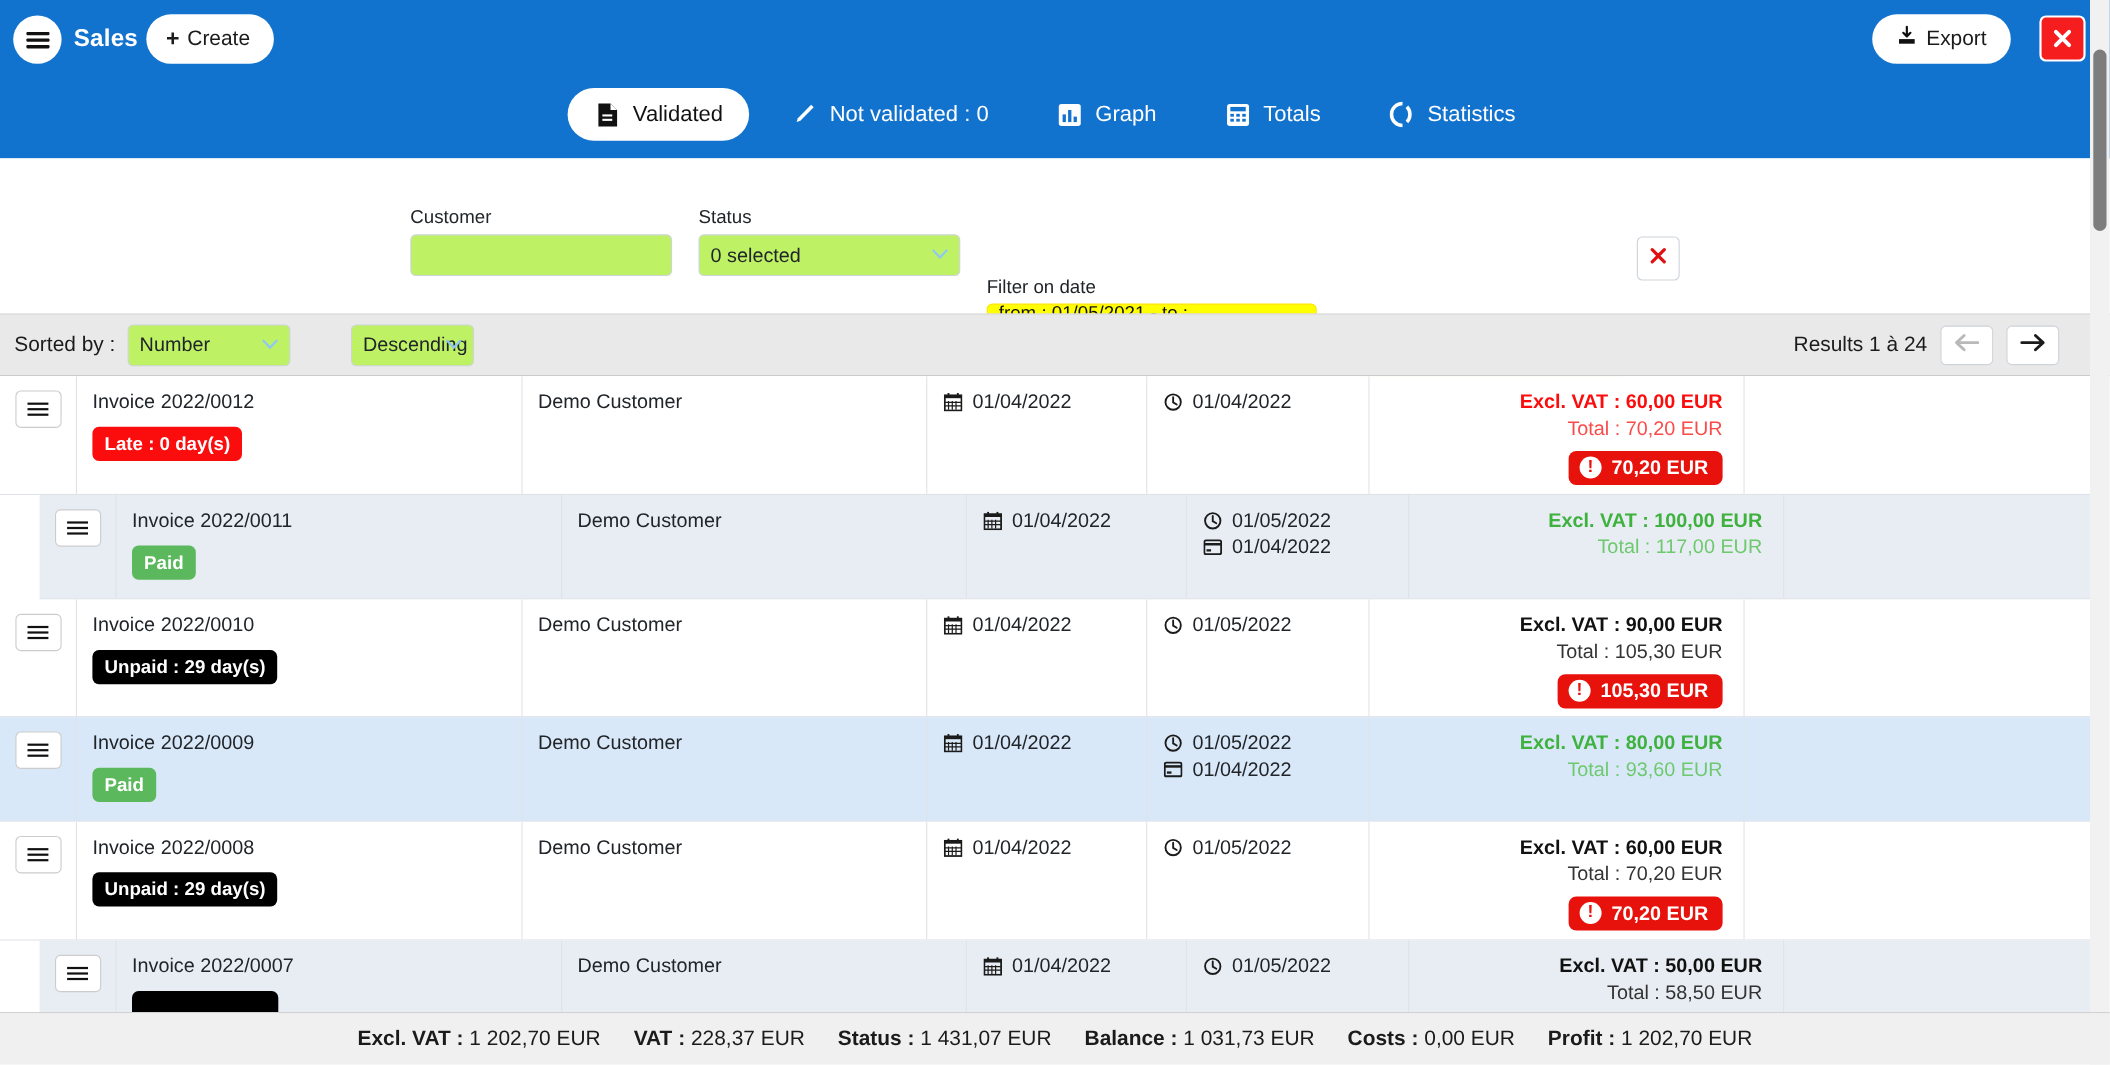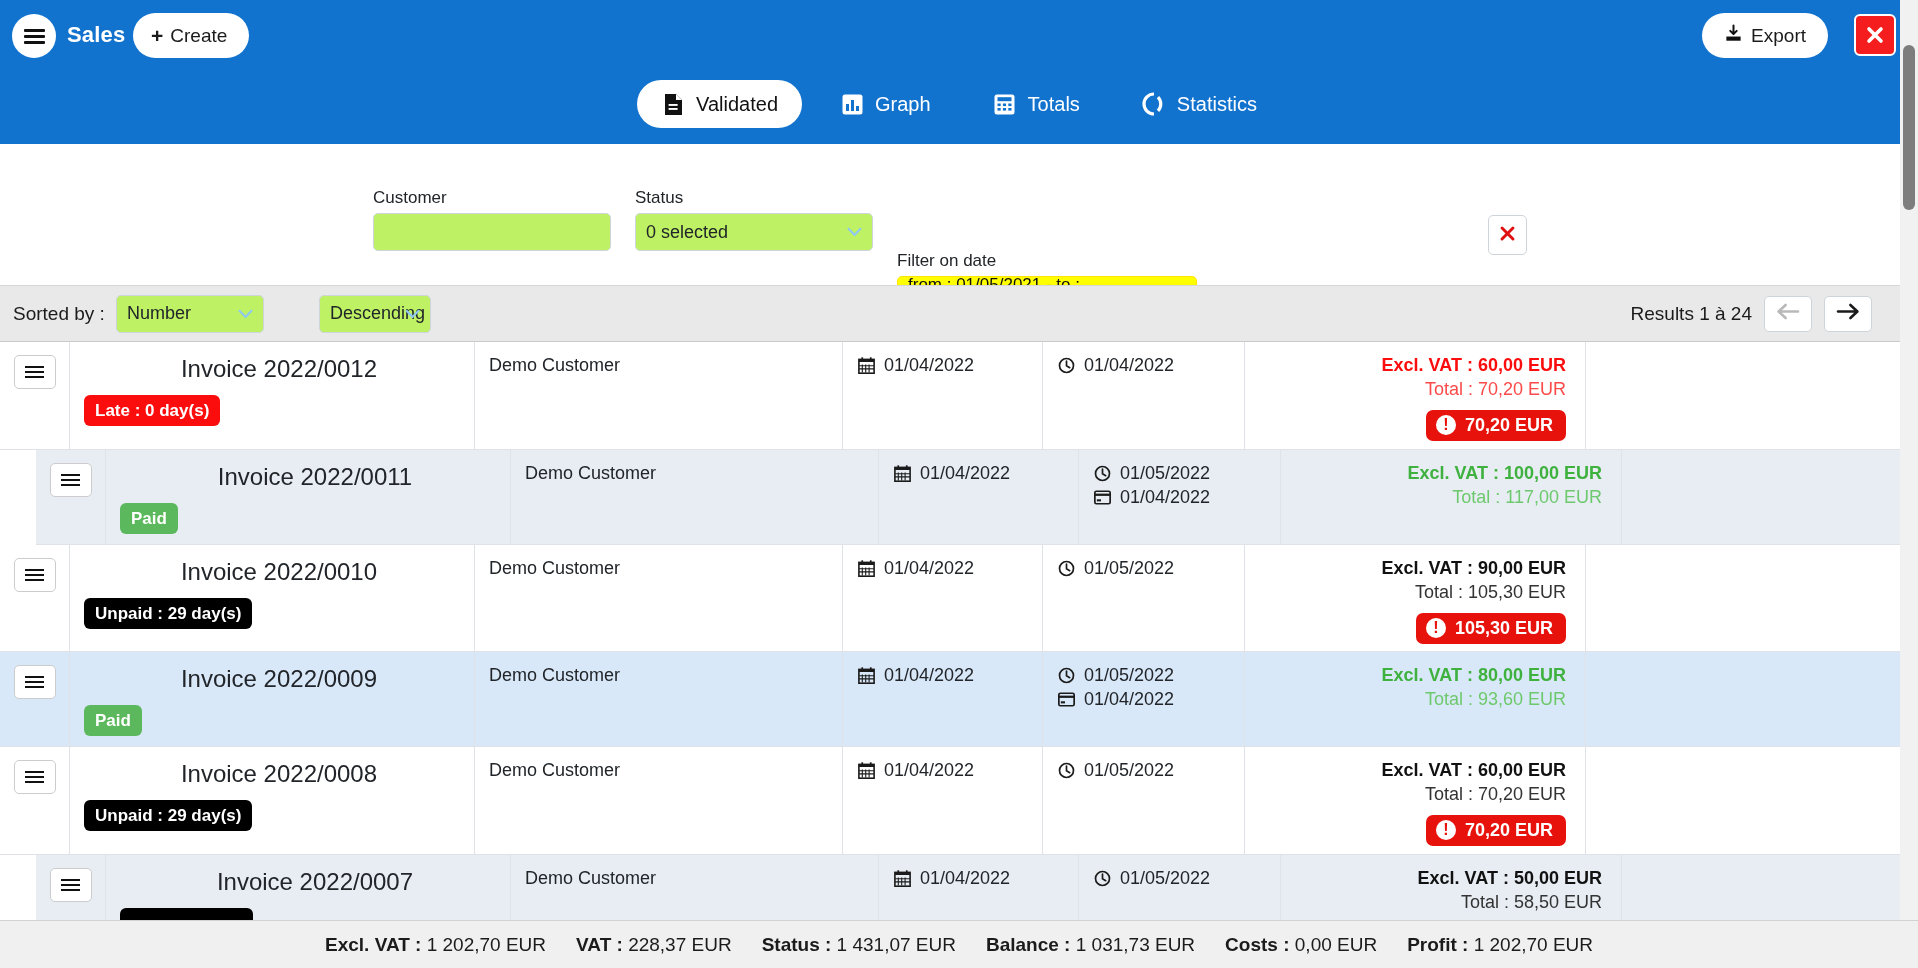--- a/index.html
+++ b/index.html
@@ -140,21 +140,21 @@
   .menu-btn {
     width:42px; height:34px; border:1px solid #ccc; border-radius:5px;
     background:#fff; display:flex; align-items:center; justify-content:center; cursor:pointer;
   }
   .menu-btn .bars { width:19px; height:13px; position:relative; }
   .menu-btn .bars i { position:absolute; left:0; width:19px; height:2.5px; background:#111; }
   .menu-btn .bars i:nth-child(1){ top:0; }
   .menu-btn .bars i:nth-child(2){ top:5px; }
   .menu-btn .bars i:nth-child(3){ top:10px; }
 
-  .refno { font-size:24px; color:#212529; margin-bottom:12px; display:block;text-align:center; }
+  .refno { font-size:18px; color:#212529; margin-bottom:12px; display:block; }
   .badge {
     display:inline-block; padding:5px 11px; border-radius:6px;
     font-size:17px; font-weight:700; color:#fff; line-height:1.25;
   }
   .badge.late   { background:#fb0d0d; }
   .badge.paid   { background:#5cb85c; }
   .badge.unpaid { background:#000000; }
 
   .dateline {
     display:flex; align-items:center; gap:8px;
@@ -238,20 +238,28 @@
           <svg width="19" height="23" viewBox="0 0 19 23">
               <path d="M1 1h11l6 6v15H1z" fill="#111"></path>
               <rect x="4.6" y="11" width="9" height="1.9" fill="#fff"></rect>
               <rect x="4.6" y="15" width="9" height="1.9" fill="#fff"></rect>
               <path d="M12 1v6h6z" fill="#fff"></path>
             </svg>
         </span>
         <span>Validated</span>
       </div>
 
+      <div class="tab">
+        <span class="ico">
+          <svg width="22" height="22" viewBox="0 0 22 22">
+              <path d="M17.4 2.3 19.7 4.6 7.6 16.7 4.2 17.8 5.3 14.4z" fill="#fff"></path>
+            </svg>
+        </span>
+        <span>Not validated : 0</span>
+      </div>
 
       <div class="tab">
         <span class="ico">
           <svg width="21" height="21" viewBox="0 0 21 21">
               <rect x="0.5" y="0.5" width="20" height="20" rx="2.5" fill="#fff"></rect>
               <rect x="4" y="10" width="3" height="7" fill="#1273ce"></rect>
               <rect x="9" y="6" width="3" height="11" fill="#1273ce"></rect>
               <rect x="14" y="12" width="3" height="5" fill="#1273ce"></rect>
             </svg>
         </span>

